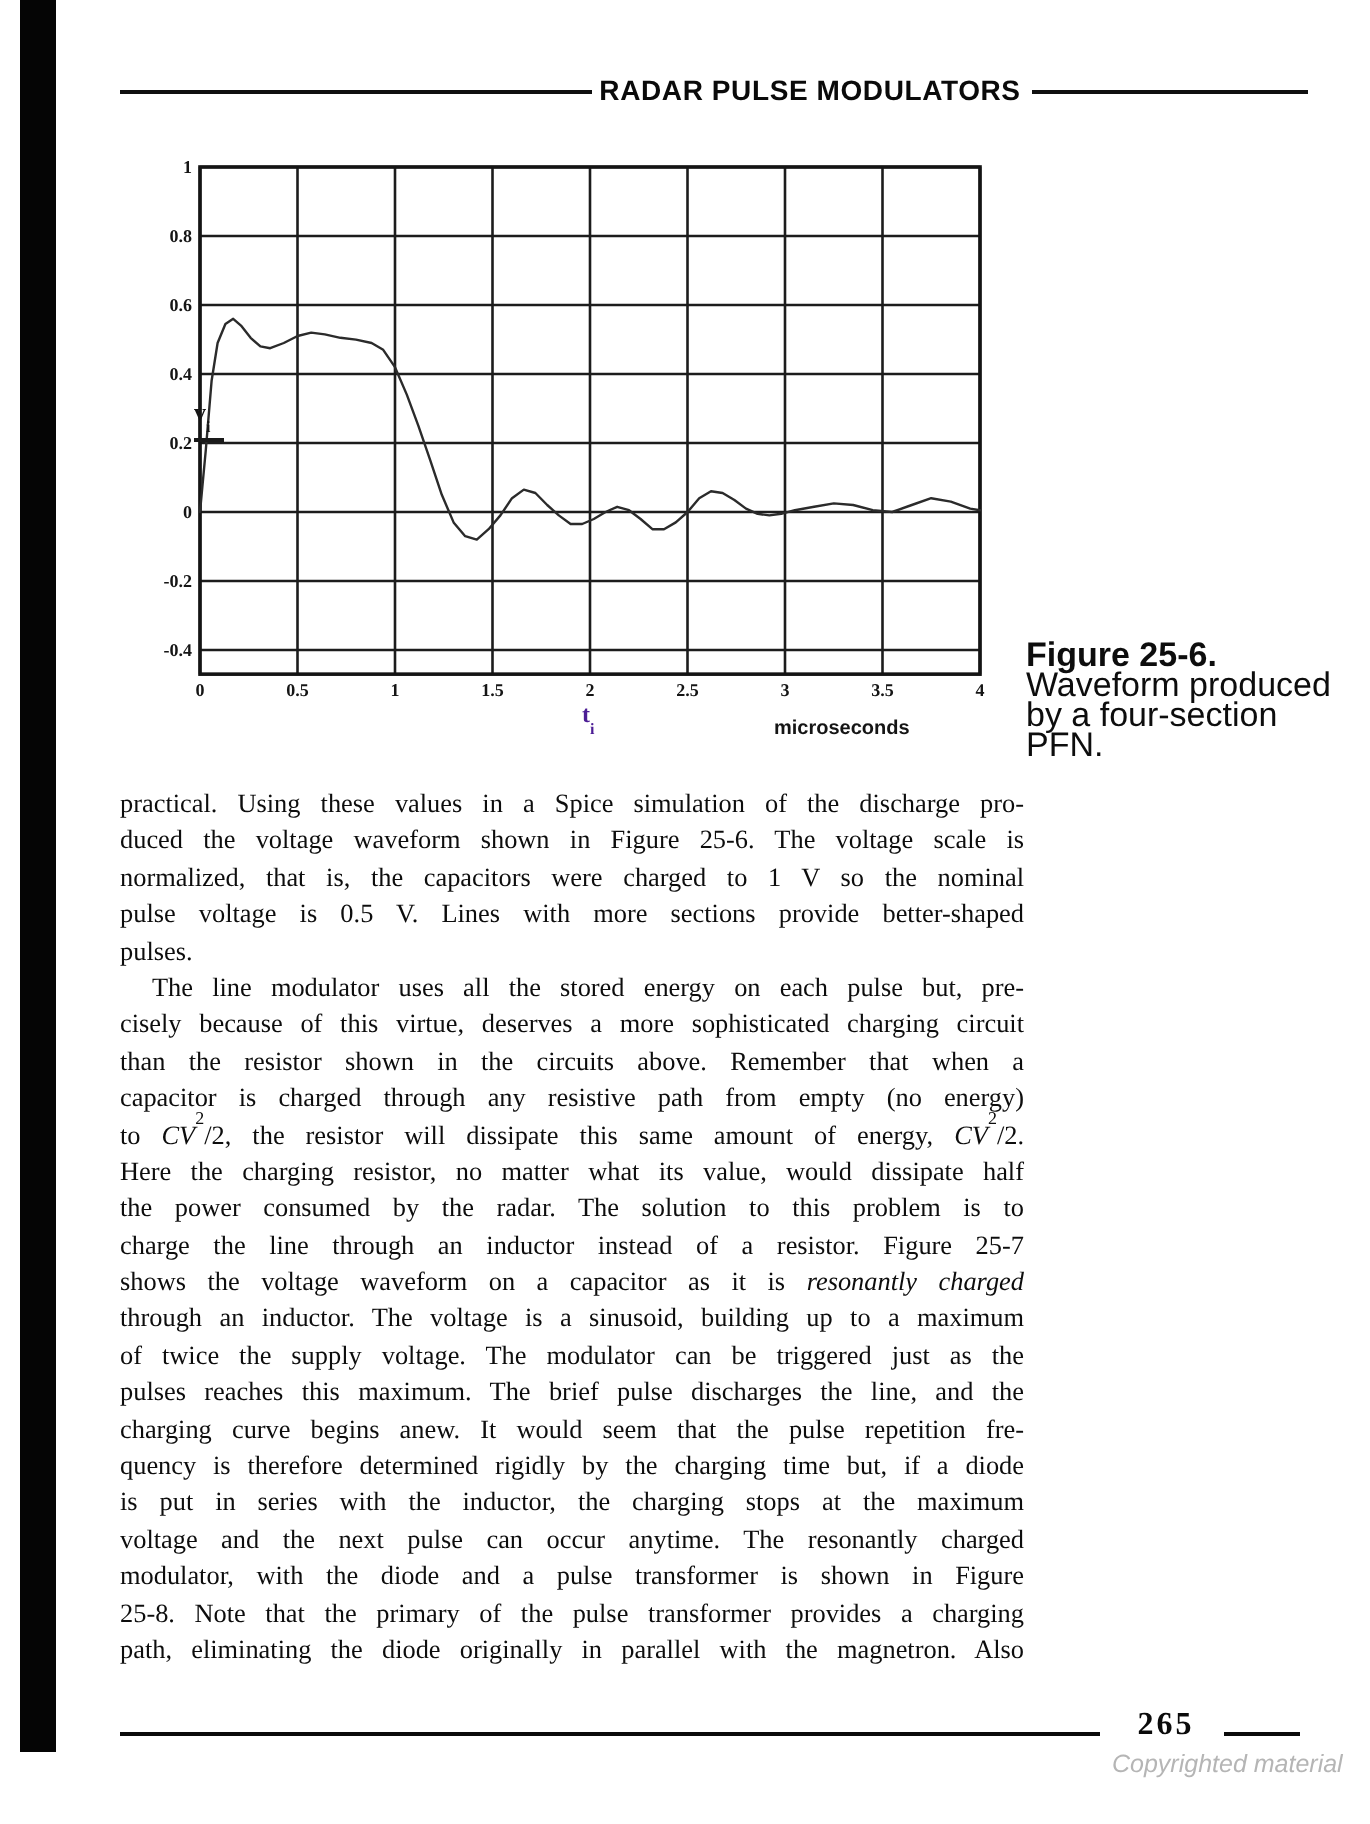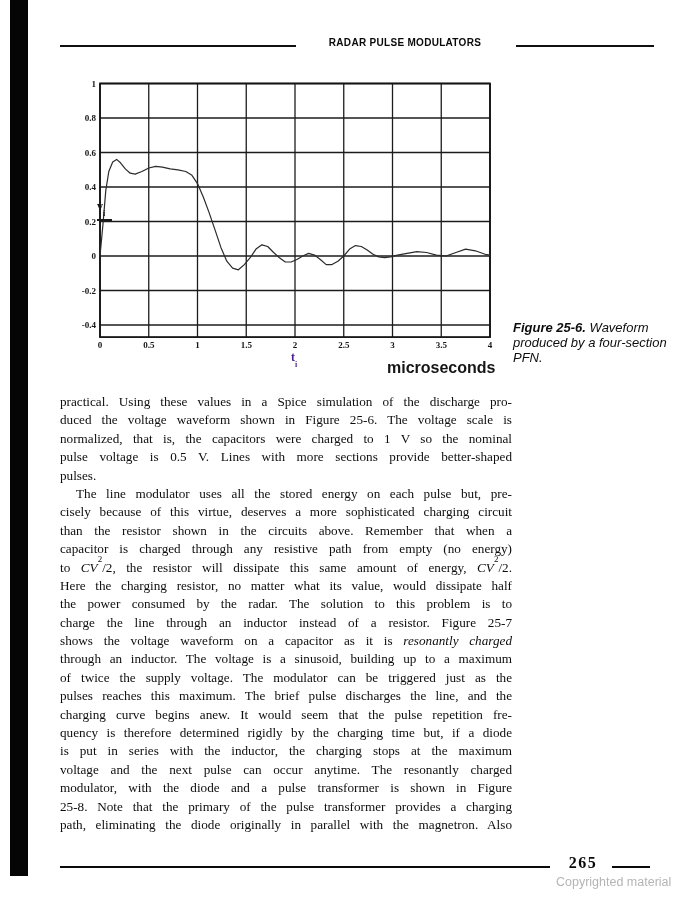--- a/index.html
+++ b/index.html
@@ -4,51 +4,51 @@
 <style>
   html,body{margin:0;padding:0;background:#ffffff;}
   .page{position:relative;width:685px;height:912px;background:#ffffff;overflow:hidden;
         font-family:"Liberation Serif",serif;color:#111;}
   .gutter{position:absolute;left:10px;top:0;width:18px;height:876px;background:#050505;}
   
   .hrule{position:absolute;height:2px;background:#101010;top:45px;}
   .hrule.left{left:60px;width:236px;}
   .hrule.right{left:516px;width:138px;}
   .htitle{position:absolute;left:290px;top:37px;width:230px;text-align:center;
-          font-family:"Liberation Sans",sans-serif;font-weight:bold;font-size:10px;
+          font-family:"Liberation Sans",sans-serif;font-weight:bold;font-size:14px;
           letter-spacing:0.3px;color:#0a0a0a;white-space:nowrap;}
   
   .chart-svg{position:absolute;left:50px;top:70px;}
   .tick{font-family:"Liberation Serif",serif;font-size:9px;font-weight:bold;fill:#151515;}
   .ylab{position:absolute;left:61px;top:199px;width:20px;text-align:left;
         font-size:12px;font-weight:bold;color:#151515;margin-left:36px;}
   .ylab sub,.xlab sub{font-size:8px;position:relative;top:3px;}
   .ybar{width:15px;height:2px;background:#1a1a1a;margin-top:4px;}
   .xlab{position:absolute;left:291px;top:350px;font-size:12px;font-weight:bold;color:#4c1d95;text-align:right;}
   .xunit{position:absolute;left:387px;top:359px;font-family:"Liberation Sans",sans-serif;
-         font-size:16px;font-weight:bold;color:#151515;}
+         font-size:10px;font-weight:bold;color:#151515;}
   
   .caption{position:absolute;left:513px;top:320px;width:160px;
-           font-family:"Liberation Sans",sans-serif;font-size:13px;line-height:15px;color:#0d0d0d;font-style:italic;}
+           font-family:"Liberation Sans",sans-serif;font-size:17px;line-height:15px;color:#0d0d0d;}
   .caption b{font-weight:bold;}
   
   .body-text{position:absolute;left:60px;top:393px;width:452px;
              font-size:13.2px;line-height:18.4px;color:#0d0d0d;}
   .bline{text-align:justify;text-align-last:justify;-moz-text-align-last:justify;height:18.4px;overflow:visible;}
   .bline.lastline{text-align:left;text-align-last:left;-moz-text-align-last:left;}
   .bline sup{font-size:9px;position:relative;top:-4px;line-height:0;}
   .bline i{font-style:italic;}
   
   .frule{position:absolute;top:866px;height:2px;background:#0a0a0a;}
   .frule.long{left:60px;width:490px;}
   .frule.short{left:612px;width:38px;}
   .pagenum{position:absolute;left:560px;top:854px;width:46px;text-align:center;
            font-size:16px;font-weight:bold;letter-spacing:1.5px;color:#0a0a0a;}
   .watermark{position:absolute;left:556px;top:875px;width:130px;white-space:nowrap;
-             font-family:"Liberation Sans",sans-serif;font-size:12.5px;color:#b5b5b5;}
+             font-family:"Liberation Sans",sans-serif;font-size:12.5px;color:#b5b5b5;font-style:italic;}
 </style>
 </head>
 <body>
 
 <div class="page">
 
   <div class="gutter"></div>
 
   <div class="hrule left"></div>
   <div class="htitle">RADAR PULSE MODULATORS</div>

